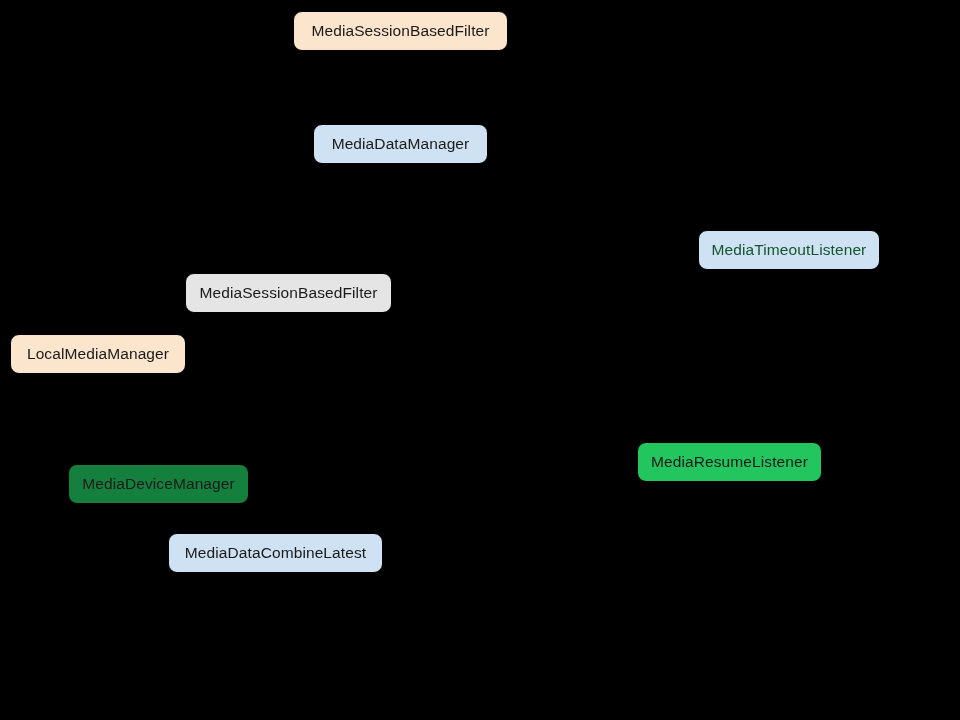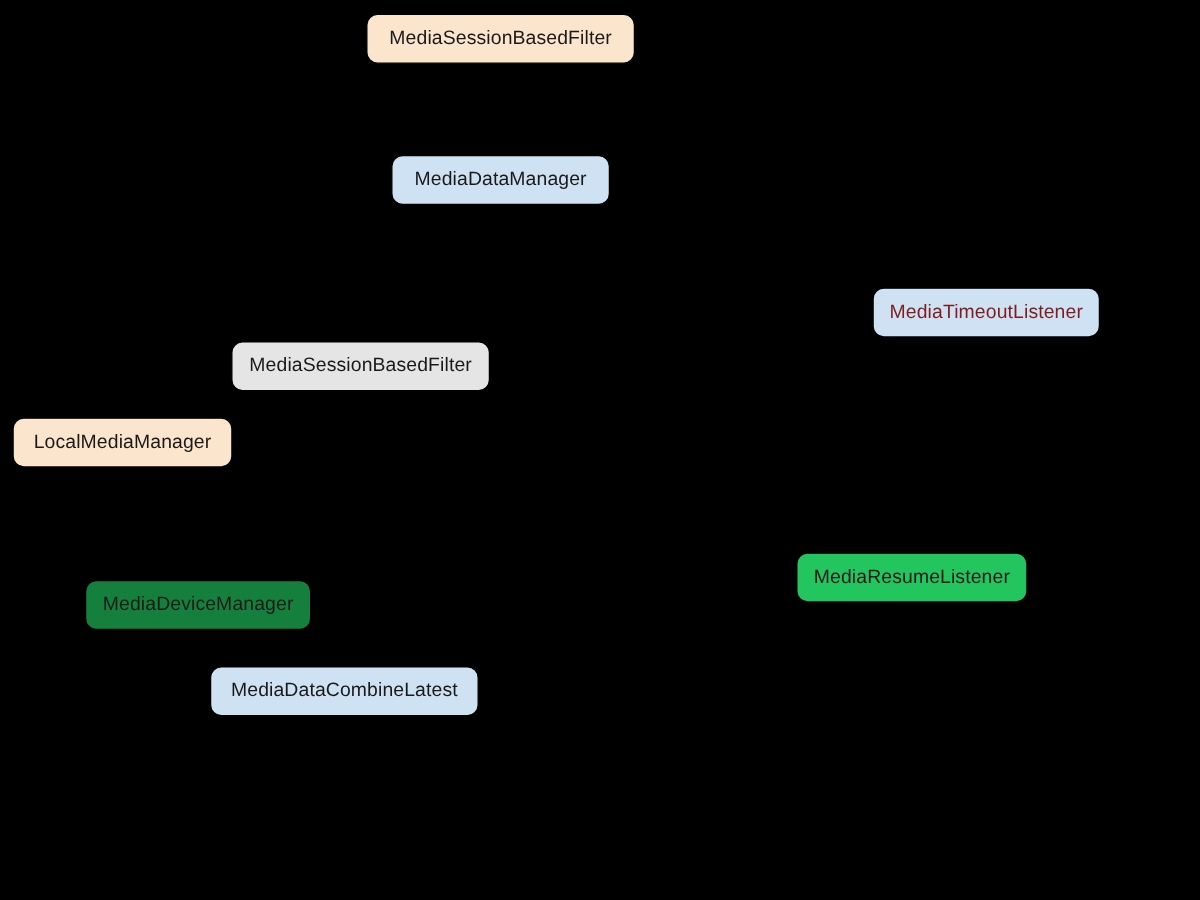--- a/index.html
+++ b/index.html
@@ -31,19 +31,19 @@
     white-space: nowrap;
     letter-spacing: 0.1px;
   }
 </style>
 </head>
 <body>
 
 <div class="diagram-canvas" style="background: rgb(0, 0, 0);">
     <div class="node" style="left: 293px; top: 11px; width: 215px; height: 40px; background: rgb(252, 229, 205); color: rgb(26, 26, 26);">MediaSessionBasedFilter</div>
     <div class="node" style="left: 313px; top: 124px; width: 175px; height: 40px; background: rgb(207, 226, 243); color: rgb(26, 26, 26);">MediaDataManager</div>
-    <div class="node" style="left: 698px; top: 230px; width: 182px; height: 40px; background: rgb(207, 226, 243); color: #7f1d1d;">MediaTimeoutListener</div>
+    <div class="node" style="left: 698px; top: 230px; width: 182px; height: 40px; background: rgb(207, 226, 243); color: #14532d;">MediaTimeoutListener</div>
     <div class="node" style="left: 185px; top: 273px; width: 207px; height: 40px; background: #e5e5e5; color: rgb(26, 26, 26);">MediaSessionBasedFilter</div>
     <div class="node" style="left: 10px; top: 334px; width: 176px; height: 40px; background: rgb(252, 229, 205); color: rgb(26, 26, 26);">LocalMediaManager</div>
     <div class="node" style="left: 68px; top: 464px; width: 181px; height: 40px; background: #15803d; color: rgb(26, 26, 26);">MediaDeviceManager</div>
     <div class="node" style="left: 637px; top: 442px; width: 185px; height: 40px; background: #22c55e; color: rgb(26, 26, 26);">MediaResumeListener</div>
     <div class="node" style="left: 168px; top: 533px; width: 215px; height: 40px; background: rgb(207, 226, 243); color: rgb(26, 26, 26);">MediaDataCombineLatest</div>
   </div>
 
 </body></html>

